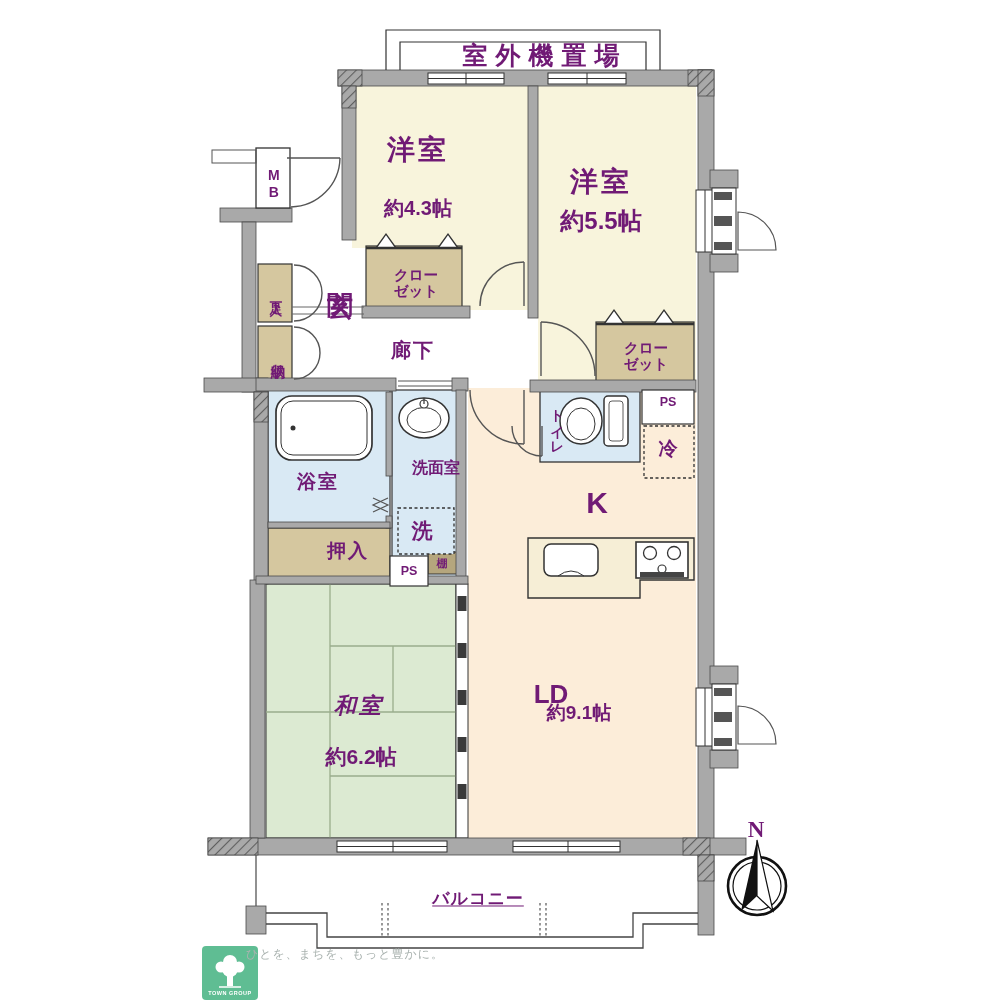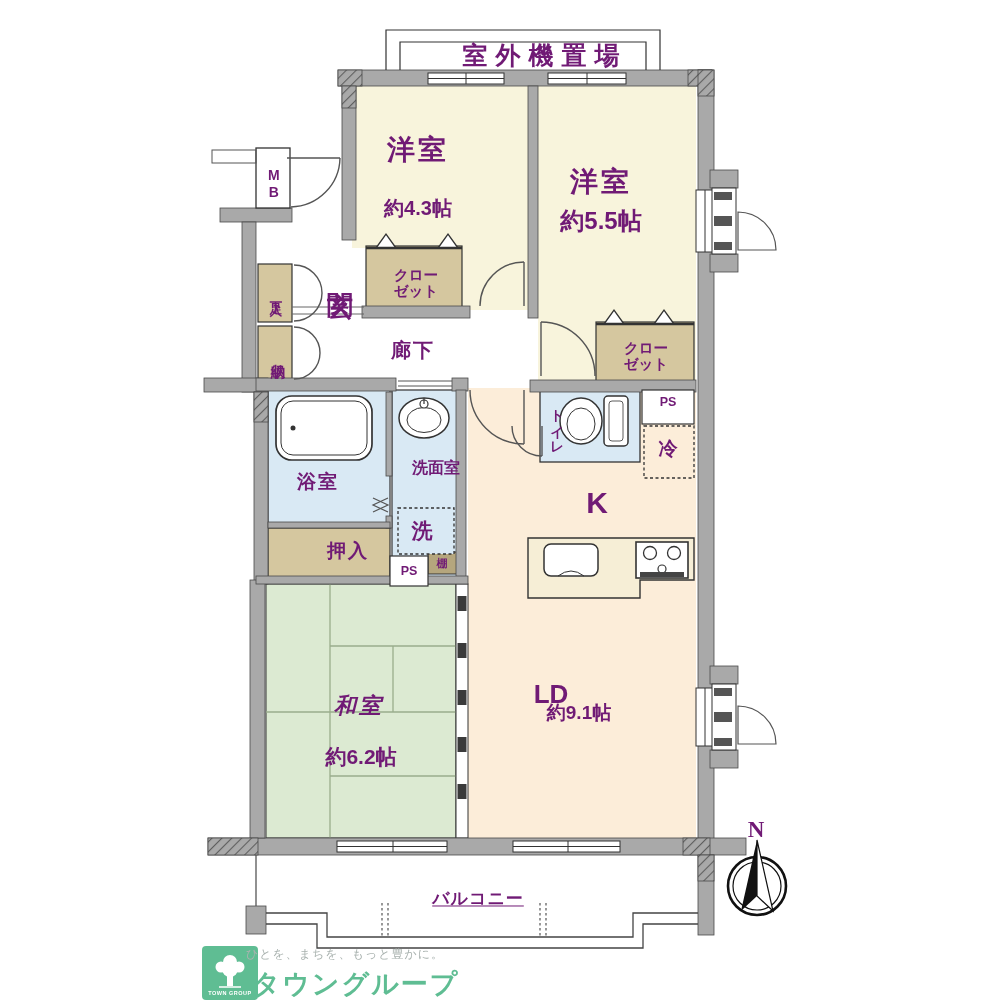--- a/index.html
+++ b/index.html
@@ -309,16 +309,15 @@
 <div class="lbl" style="left:361px;top:757px;font-size:21px;text-align:center;">約6.2帖</div>
 
 <div class="lbl" style="left:551px;top:695px;font-size:26px;">LD</div>
 <div class="lbl" style="left:579px;top:713px;font-size:19px;">約9.1帖</div>
 
 <div class="lbl" style="left:478px;top:899px;font-size:17px;letter-spacing:1px;text-decoration:underline;">バルコニー</div>
 
 <div class="lbl serif" style="left:756px;top:830px;font-size:23px;">N</div>
 
 <div class="lbl tagline" style="left:345px;top:948px;font-size:12px;margin-top:7px;">ひとを、まちを、もっと豊かに。</div>
-<div class="lbl brand" style="left:356px;top:984px;font-size:27px;">タウングループ</div>
 <div class="lbl logo-caption" style="left:230px;top:993px;font-size:5.5px;">TOWN GROUP</div>
 
 </div>
 
 </body></html>

